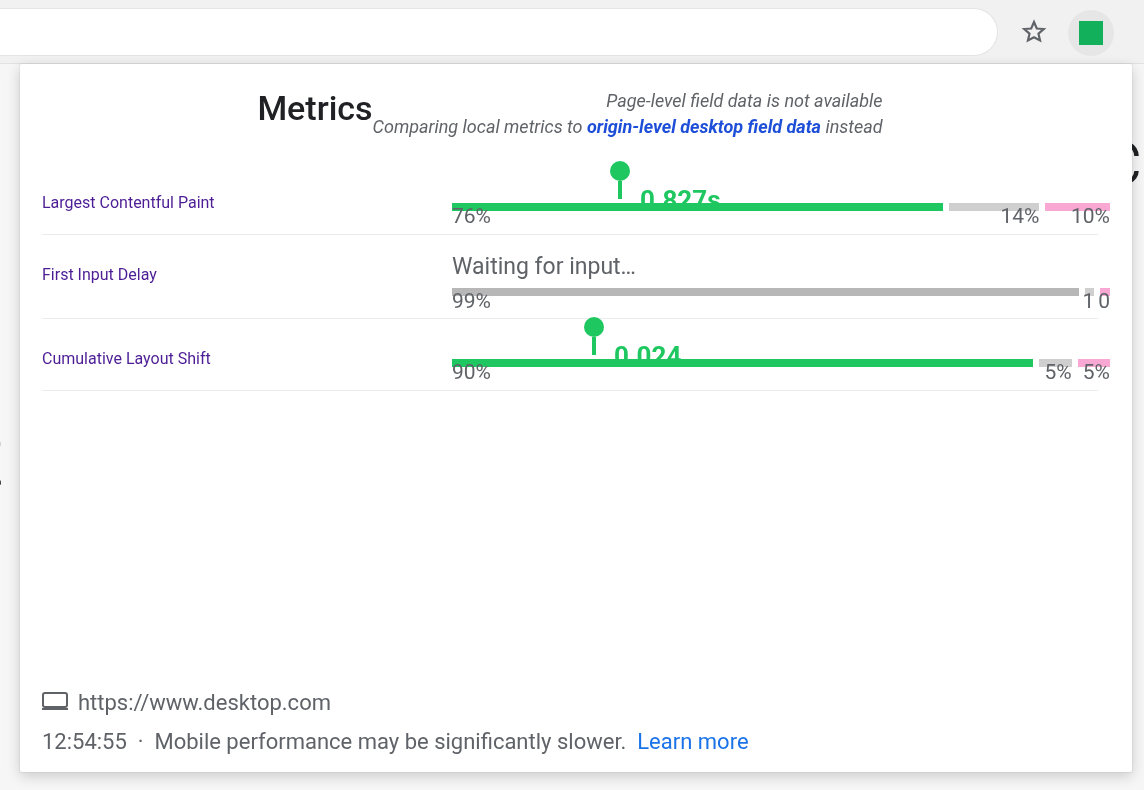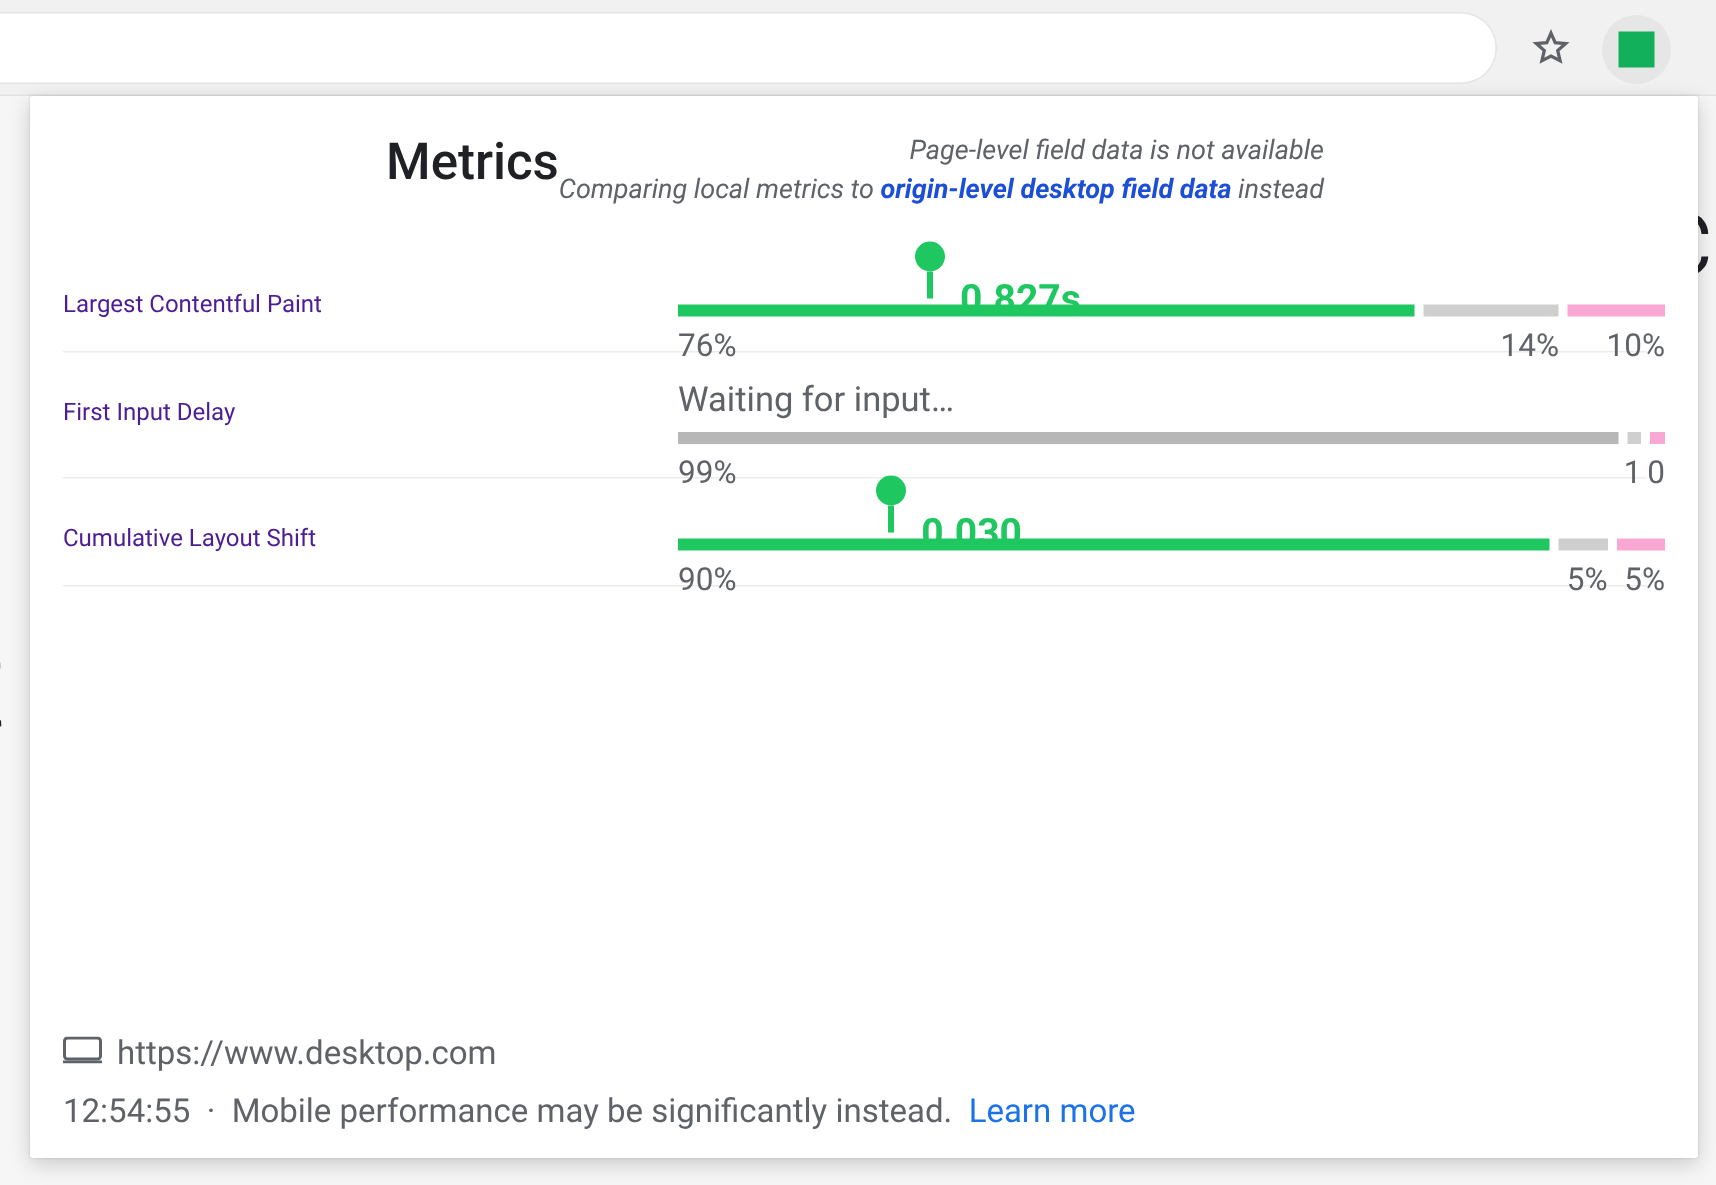--- a/index.html
+++ b/index.html
@@ -103,21 +103,21 @@
     padding-top: 18px;
   }
   .mbody { flex: 1; position: relative; padding-top: 6px; }
   .bar-row { display: flex; gap: 6px; height: 8px; margin-top: 22px; }
   .seg { height: 8px; position: relative; }
   .seg.good  { background: var(--good); }
   .seg.ni    { background: #cfcfcf; }
   .seg.poor  { background: #f9a8d4; }
   .seg-pct {
     position: absolute;
-    top: 16px;
+    top: 1px;
     font-size: 21px;
     color: #5f6368;
     white-space: nowrap;
   }
   .seg .seg-pct.left  { left: 0; }
   .seg .seg-pct.right { right: 0; }
   .marker {
     position: absolute;
     top: -14px;
     transform: translateX(-50%);
@@ -213,21 +213,21 @@
       </div>
     </div>
   </div>
 
   <div class="metric">
     <div class="mname">Cumulative Layout Shift</div>
     <div class="mbody">
       <div class="marker" style=";left:22%">
         <div class="dot"></div>
           <div class="stem"></div>
-        <div class="val">0.030</div>
+        <div class="val">0.024</div>
       </div>
       <div class="bar-row">
         <div class="seg good" style=";flex:0 0 90%">
           <span class="seg-pct left">90%</span>
         </div>
         <div class="seg ni" style=";flex:0 0 5%">
           <span class="seg-pct right">5%</span>
         </div>
         <div class="seg poor" style=";flex:0 0 5%">
           <span class="seg-pct right">5%</span>
@@ -242,17 +242,17 @@
         <svg viewBox="0 0 26 18">
             <rect x="1" y="1" width="24" height="14" rx="2"></rect>
             <line x1="0" y1="17" x2="26" y2="17"></line>
           </svg>
       </span>
       <span>https://www.desktop.com</span>
     </div>
     <div class="note">
       <span>12:54:55</span>
       &nbsp;<span>·</span>&nbsp;
-      <span>Mobile performance may be significantly instead.</span>
+      <span>Mobile performance may be significantly slower.</span>
       &nbsp;<a>Learn more</a>
     </div>
   </div>
 </div>
 
 </body></html>

